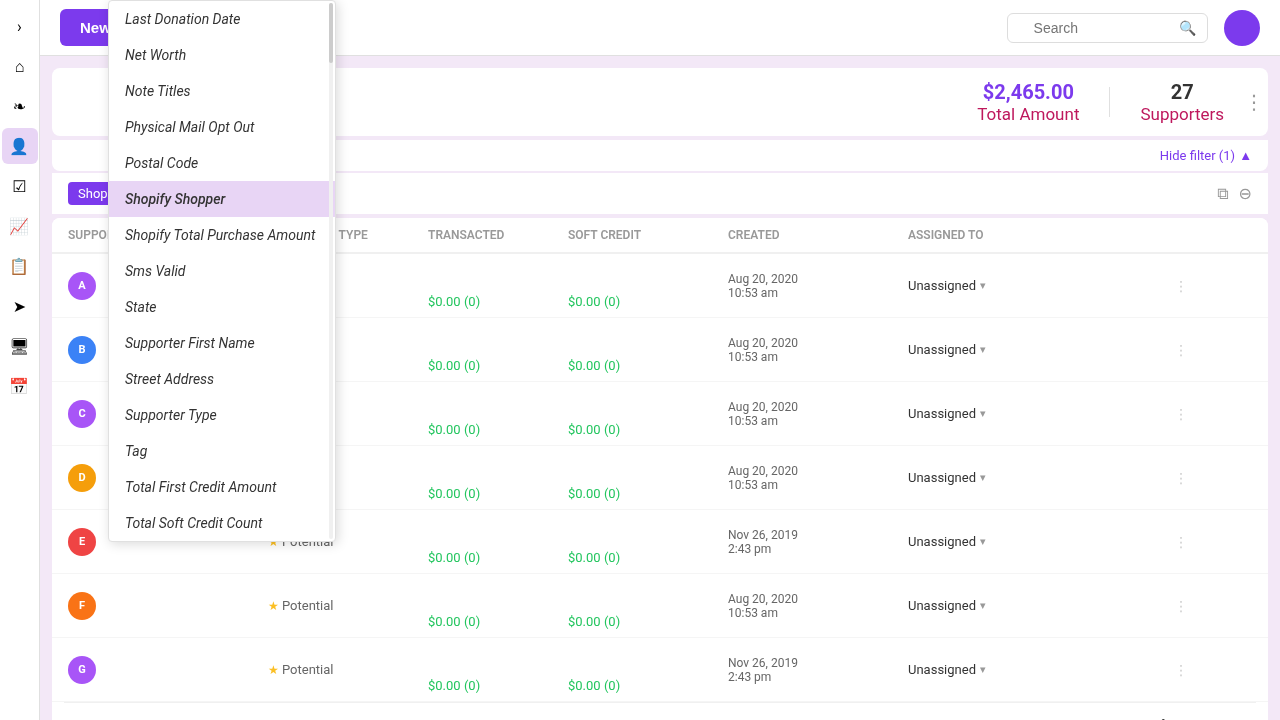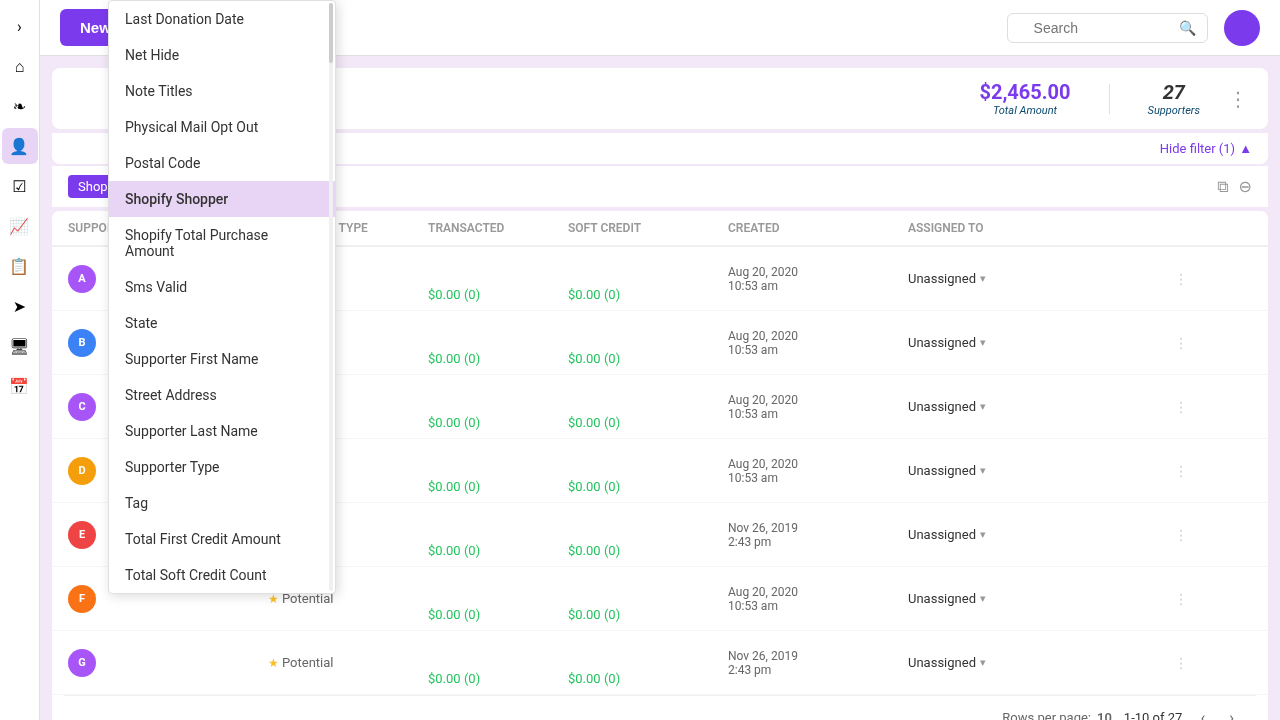--- a/index.html
+++ b/index.html
@@ -88,29 +88,28 @@
       right: 0; bottom: 0;
       background: #f3e8f7;
       overflow: hidden;
     }
 
     
     .stats-bar {
       background: #fff;
       margin: 12px 12px 0 12px;
       border-radius: 8px;
-      padding: 12px 20px;
+      padding: 12px 4px;
       display: flex;
       align-items: center;
       justify-content: flex-end;
-      gap: 8px;
     }
     .stat-item { text-align: center; margin-left: 30px; }
     .stat-value { font-size: 20px; font-weight: 700; color: #7c3aed; }
-    .stat-label { font-size: 11px; color: #0c4a6e; font-style: italic; }
+    .stat-label { font-size: 17px; color: #be185d; }
     .stat-divider { width: 1px; height: 30px; background: #e0e0e0; margin-left: 30px; }
     .more-icon { color: #999; font-size: 20px; margin-left: 20px; cursor: pointer; }
 
     
     .filter-bar {
       background: #fff;
       margin: 4px 12px 0 12px;
       border-radius: 0 0 8px 8px;
       padding: 8px 16px;
       display: flex;
@@ -306,21 +305,21 @@
 
 <div class="main">
 
   <div class="stats-bar">
     <div class="stat-item">
       <div class="stat-value">$2,465.00</div>
       <div class="stat-label">Total Amount</div>
     </div>
     <div class="stat-divider"></div>
     <div class="stat-item">
-      <div class="stat-value" style="color:#333;font-style:italic;">27</div>
+      <div class="stat-value" style="color:#333;">27</div>
       <div class="stat-label">Supporters</div>
     </div>
     <span class="more-icon">⋮</span>
   </div>
 
   <div class="filter-bar">
     <div class="hide-filter-btn">
       <span>Hide filter (1)</span>
       <span>▲</span>
     </div>
@@ -527,34 +526,33 @@
         <span style="font-weight:600; cursor:pointer;">10</span>
       </div>
       <span class="page-count">1-10 of 27</span>
       <span class="pagination-btn">‹</span>
       <span class="pagination-btn">›</span>
     </div>
   </div>
 </div>
 
 <div class="dropdown-overlay">
-  <div style="position:relative;">
+  <div style="position:relative;font-style:italic;">
     <div id="dropdown-items">
         <div class="dropdown-item">Last Donation Date</div>
-        <div class="dropdown-item">Net Hide</div>
+        <div class="dropdown-item">Net Worth</div>
         <div class="dropdown-item">Note Titles</div>
         <div class="dropdown-item">Physical Mail Opt Out</div>
         <div class="dropdown-item">Postal Code</div>
         <div class="dropdown-item active">Shopify Shopper</div>
         <div class="dropdown-item">Shopify Total Purchase Amount</div>
         <div class="dropdown-item">Sms Valid</div>
         <div class="dropdown-item">State</div>
         <div class="dropdown-item">Supporter First Name</div>
         <div class="dropdown-item">Street Address</div>
-        <div class="dropdown-item">Supporter Last Name</div>
         <div class="dropdown-item">Supporter Type</div>
         <div class="dropdown-item">Tag</div>
         <div class="dropdown-item">Total First Credit Amount</div>
         <div class="dropdown-item">Total Soft Credit Count</div>
       </div>
     <div class="dropdown-scrollbar-track">
       <div class="dropdown-scrollbar-thumb"></div>
     </div>
   </div>
 </div>

